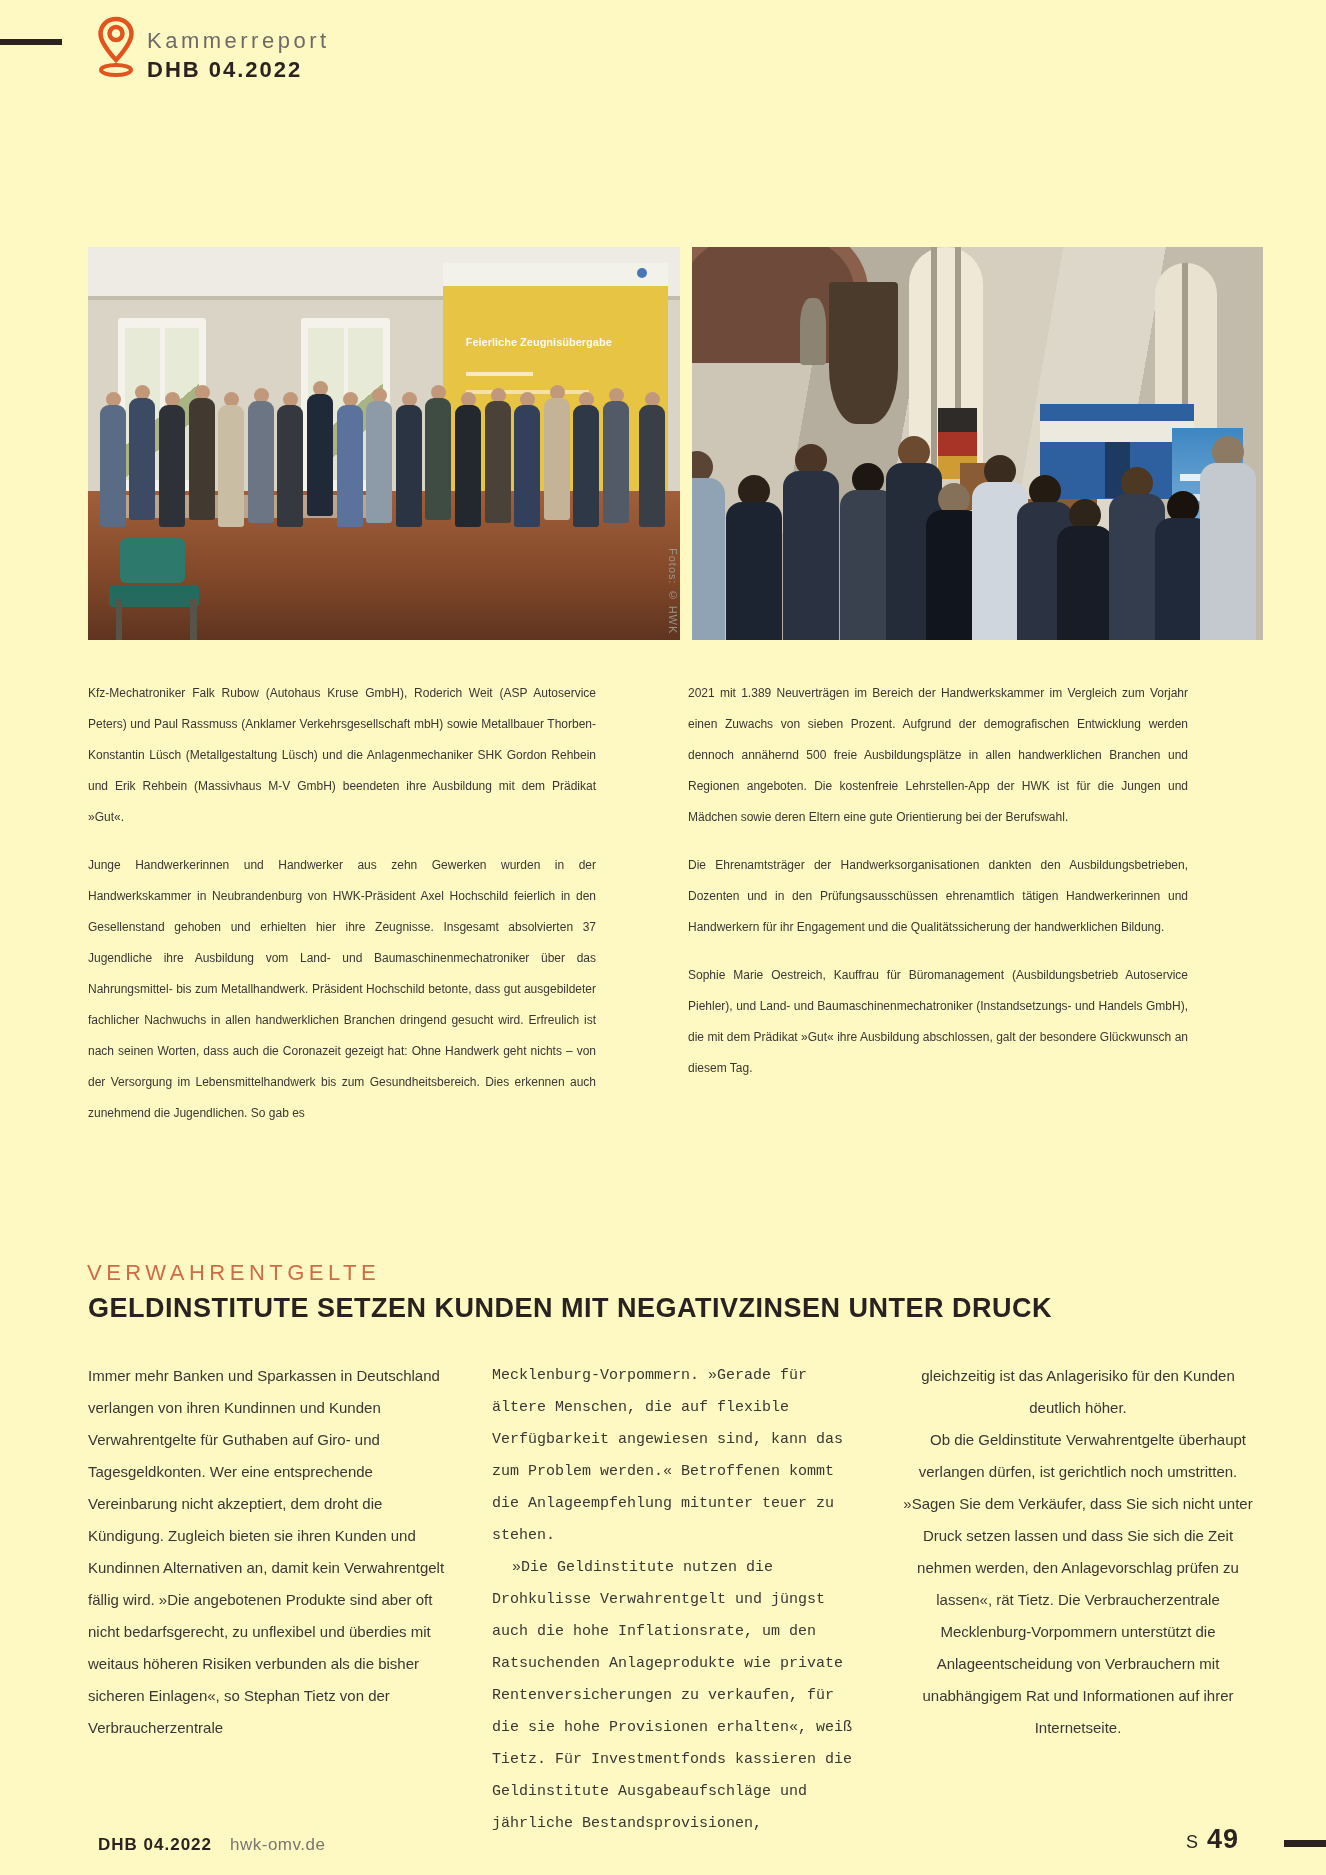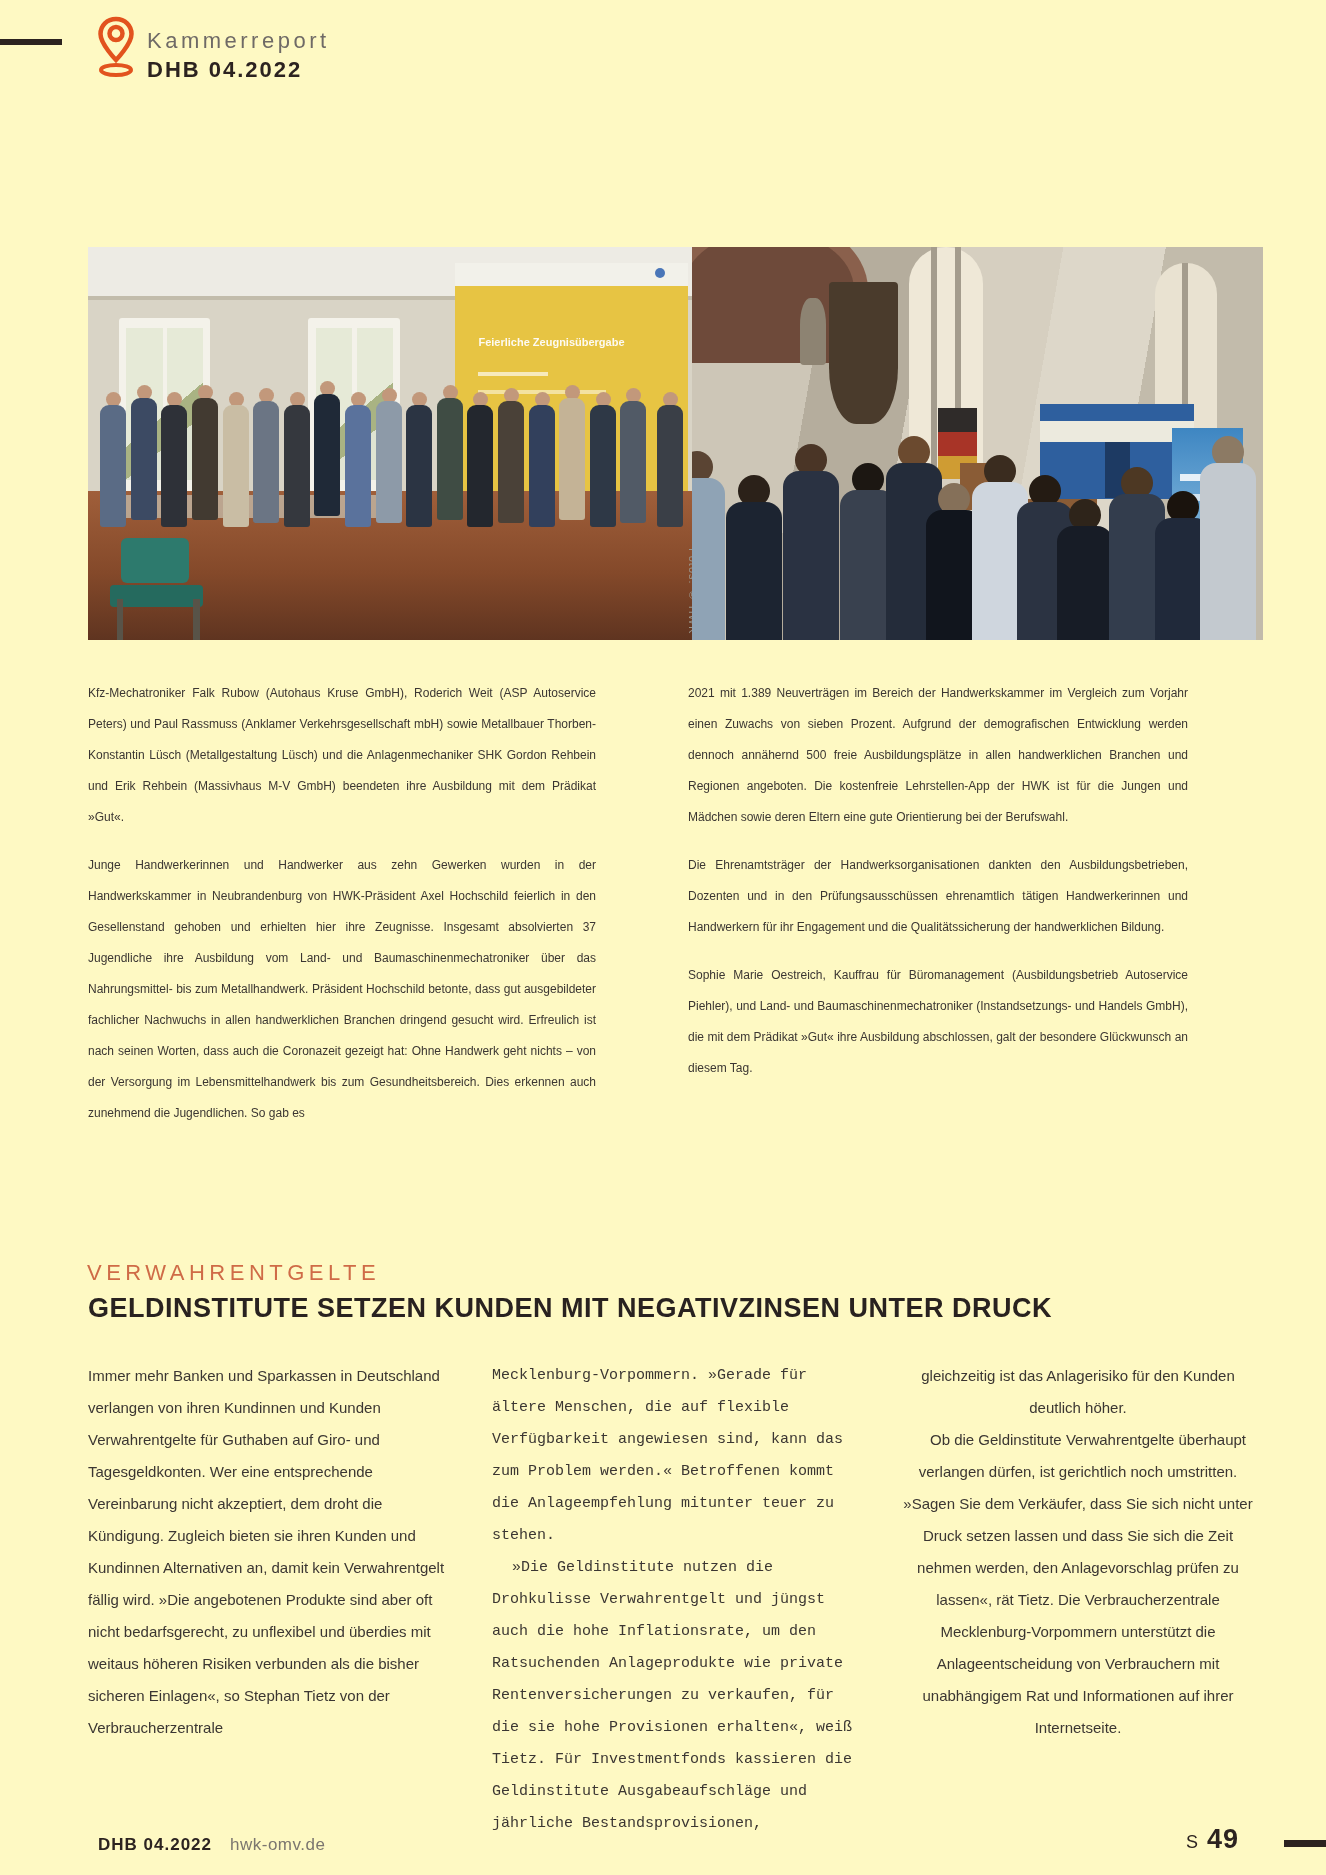--- a/index.html
+++ b/index.html
@@ -7,21 +7,21 @@
         font-family:"Liberation Sans",sans-serif;color:#3a3531;overflow:hidden;}
 
   
   .topbar-left{position:absolute;left:0;top:39px;width:62px;height:6px;background:#2c2320;}
   .pin{position:absolute;left:96px;top:16px;width:40px;height:62px;}
   .brand-kicker{position:absolute;left:147px;top:28px;font-size:22px;letter-spacing:3.5px;color:#6f6a66;}
   .brand-title{position:absolute;left:147px;top:57px;font-size:22px;font-weight:bold;letter-spacing:2px;color:#2c2320;}
 
   
   .photo{position:absolute;top:247px;height:393px;overflow:hidden;background:#cfc9bb;}
-  .photo-left{left:88px;width:592px;padding-left:20px;}
+  .photo-left{left:88px;width:592px;}
   .photo-right{left:692px;width:571px;}
   .photo *{position:absolute;}
 
   
   .p1-ceiling{left:0;top:0;width:100%;height:13%;background:#edebe4;}
   .p1-wall{left:0;top:13%;width:100%;height:50%;background:#d9d4c6;}
   .p1-cornice{left:0;top:12.4%;width:100%;height:4px;background:#c2bcab;}
   .p1-floor{left:0;top:62%;width:100%;height:38%;
             background:linear-gradient(#a05f3a,#84492a 55%,#5f3420);}
   .p1-window{top:18%;width:15%;height:44%;background:#f4f2ea;border-radius:3px;}

